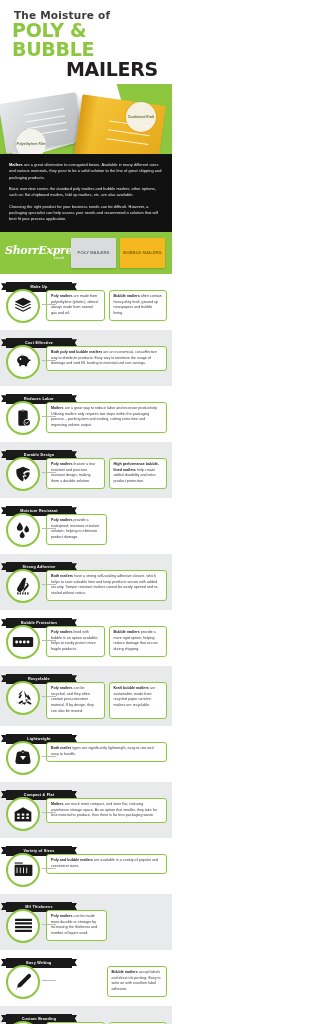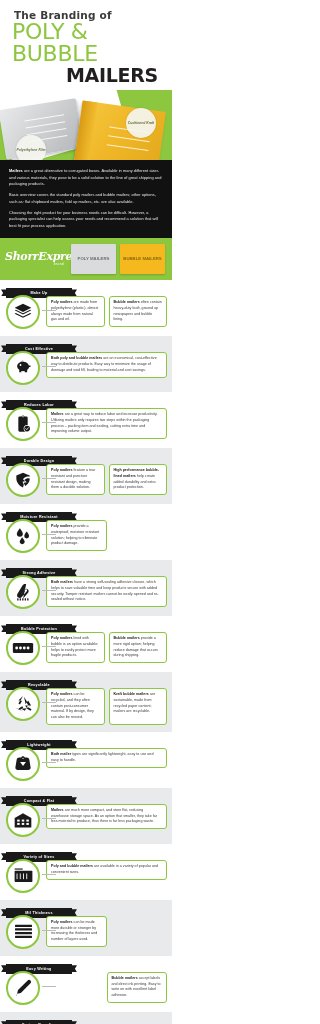--- a/index.html
+++ b/index.html
@@ -25,22 +25,22 @@
   .h-line1 {
     font-family: "DejaVu Sans", sans-serif;
     font-size: 10.5px;
     font-weight: 700;
     color: #3b3b3b;
     letter-spacing: .2px;
     padding-left: 6px;
   }
   .h-line2 {
     font-family: "DejaVu Sans", sans-serif;
-    font-size: 22px;
-    font-weight: 400;
+    font-size: 19px;
+    font-weight: 700;
     color: #8dc63f;
     letter-spacing: -.3px;
     line-height: 1.02;
     padding-left: 4px;
   }
   .h-line3 {
     font-family: "DejaVu Sans", sans-serif;
     font-size: 19px;
     font-weight: 700;
     color: #231f20;
@@ -286,21 +286,21 @@
   .box.right-only { margin-left: 50%; flex: 1 1 auto; }
   .box.left-only  { flex: 0 1 50%; }
   .spacer { flex: 1 1 0; }
 </style>
 </head>
 <body>
 
 <div id="page">
 
   <div class="header">
-    <div class="h-line1">The Branding of</div>
+    <div class="h-line1">The Moisture of</div>
     <div class="h-line2">POLY &amp; BUBBLE</div>
     <div class="h-line3">MAILERS</div>
   </div>
 
   <div class="hero">
     <div class="hero-wedge"></div>
     <div class="mailer-poly">
       <span class="ln" style="top:14px"></span>
       <span class="ln" style="top:21px"></span>
       <span class="ln" style="top:28px"></span>

